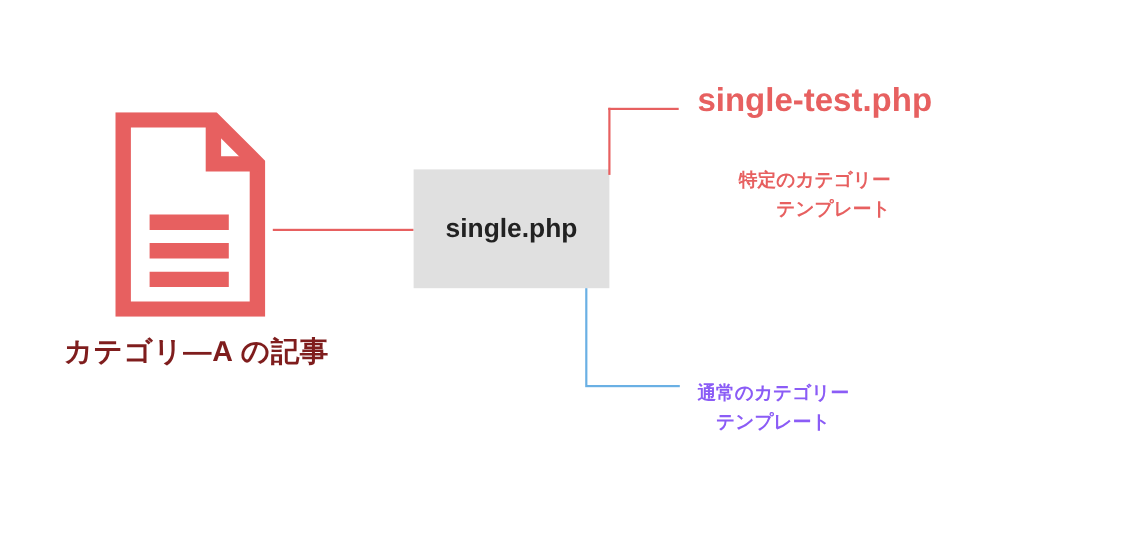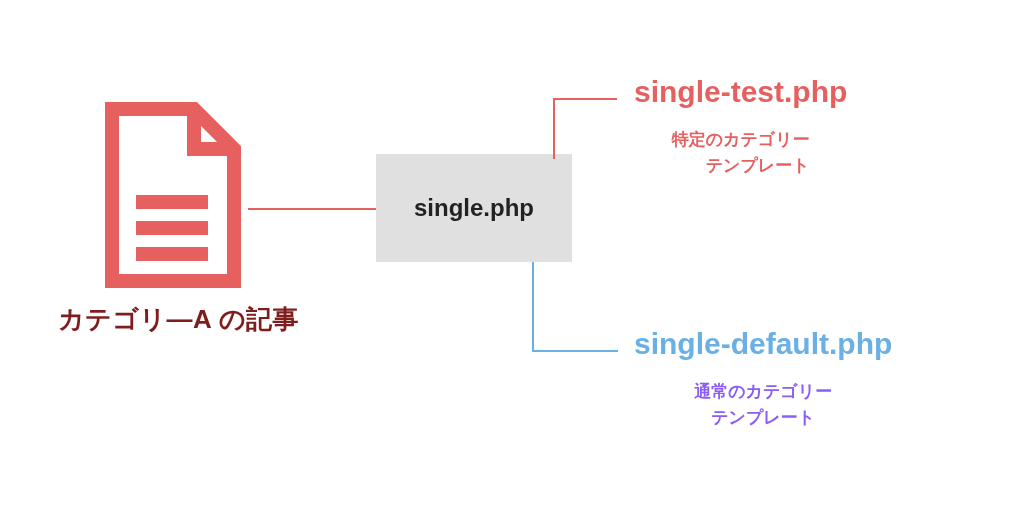--- a/index.html
+++ b/index.html
@@ -30,21 +30,21 @@
     left: 248px;
     top: 208px;
     width: 128px;
     height: 2px;
     background: #e76060;
   }
   .center-box {
     position: absolute;
     left: 376px;
     top: 154px;
-    width: 196px;
+    width: 178px;
     height: 108px;
     background: #e0e0e0;
     display: flex;
     align-items: center;
     justify-content: center;
   }
   .center-box-label {
     font-size: 24px;
     font-weight: 700;
     color: #222;
@@ -80,20 +80,21 @@
     left: 532px;
     top: 350px;
     width: 86px;
     height: 2px;
     background: #6ab0e4;
   }
   .right-top {
     position: absolute;
     left: 634px;
     top: 75px;
+    gap: 24px;
   }
   .right-bottom {
     position: absolute;
     left: 634px;
     top: 327px;
   }
   .heading-red {
     font-size: 30px;
     font-weight: 700;
     color: #e76060;
@@ -154,18 +155,17 @@
 
 <div class="right-top sub-wrap">
   <div class="heading-red">single-test.php</div>
   <div class="sub-red">
     <span>特定のカテゴリー</span><br>
     <span>テンプレート</span>
   </div>
 </div>
 
 <div class="right-bottom sub-wrap">
-  <div class="heading-blue">single-default.php</div>
   <div class="sub-blue">
     <span>通常のカテゴリー</span><br>
     <span>テンプレート</span>
   </div>
 </div>
 
 </body></html>

